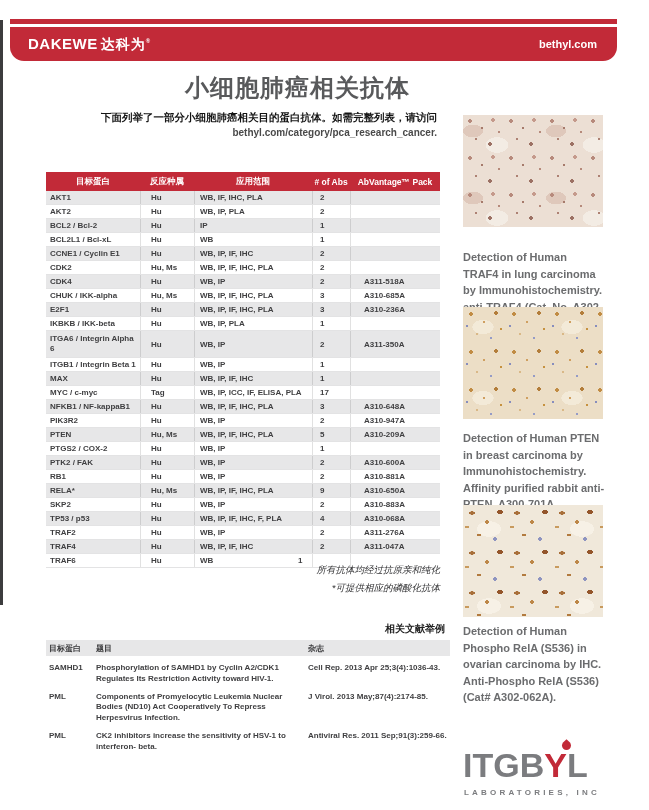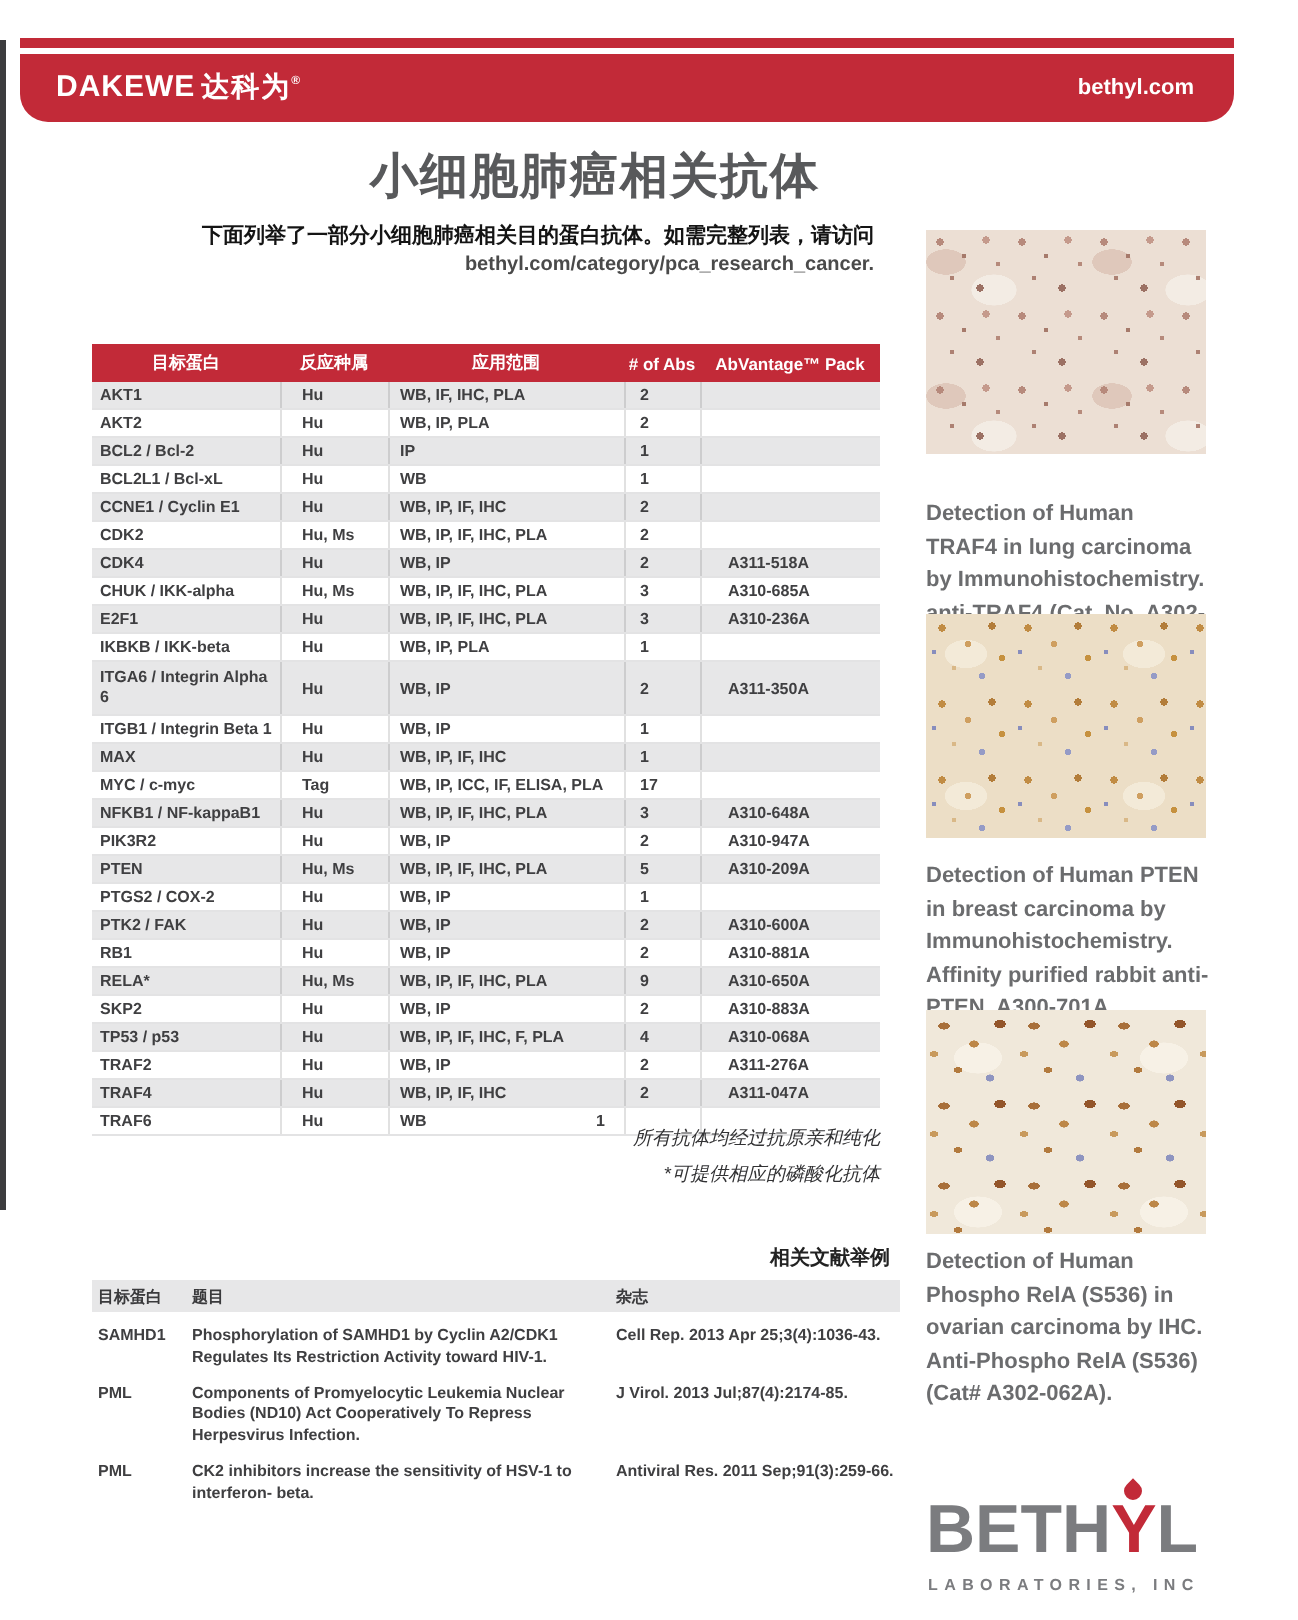--- a/index.html
+++ b/index.html
@@ -344,21 +344,21 @@
     </div>
     <div id="ref-body">
         <div class="ref-row">
           <div class="r0">SAMHD1</div>
           <div class="r1">Phosphorylation of SAMHD1 by Cyclin A2/CDK1 Regulates Its Restriction Activity toward HIV-1.</div>
           <div class="r2">Cell Rep. 2013 Apr 25;3(4):1036-43.</div>
         </div>
         <div class="ref-row">
           <div class="r0">PML</div>
           <div class="r1">Components of Promyelocytic Leukemia Nuclear Bodies (ND10) Act Cooperatively To Repress Herpesvirus Infection.</div>
-          <div class="r2">J Virol. 2013 Jul;87(4):2174-85.</div>
+          <div class="r2">J Virol. 2013 May;87(4):2174-85.</div>
         </div>
         <div class="ref-row">
           <div class="r0">PML</div>
           <div class="r1">CK2 inhibitors increase the sensitivity of HSV-1 to interferon- beta.</div>
           <div class="r2">Antiviral Res. 2011 Sep;91(3):259-66.</div>
         </div>
       </div>
   </div>
 
   <div class="figure fig-1">
@@ -369,16 +369,16 @@
     <div class="ihc ihc-pten"></div>
     <div class="caption">Detection of Human PTEN in breast carcinoma by Immunohistochemistry. Affinity purified rabbit anti-PTEN, A300-701A.</div>
   </div>
   <div class="figure fig-3">
     <div class="ihc ihc-rela"></div>
     <div class="caption">Detection of Human Phospho RelA (S536) in ovarian carcinoma by IHC. Anti-Phospho RelA (S536)  (Cat# A302-062A).</div>
   </div>
 
   <div class="bethyl">
     <div class="drop"></div>
-    <div class="bword"><span>BETH</span><span class="accent">Y</span><span>L</span></div>
+    <div class="bword"><span>ITGB</span><span class="accent">Y</span><span>L</span></div>
     <div class="bsub">LABORATORIES, INC</div>
   </div>
 </div>
 
 </body></html>

